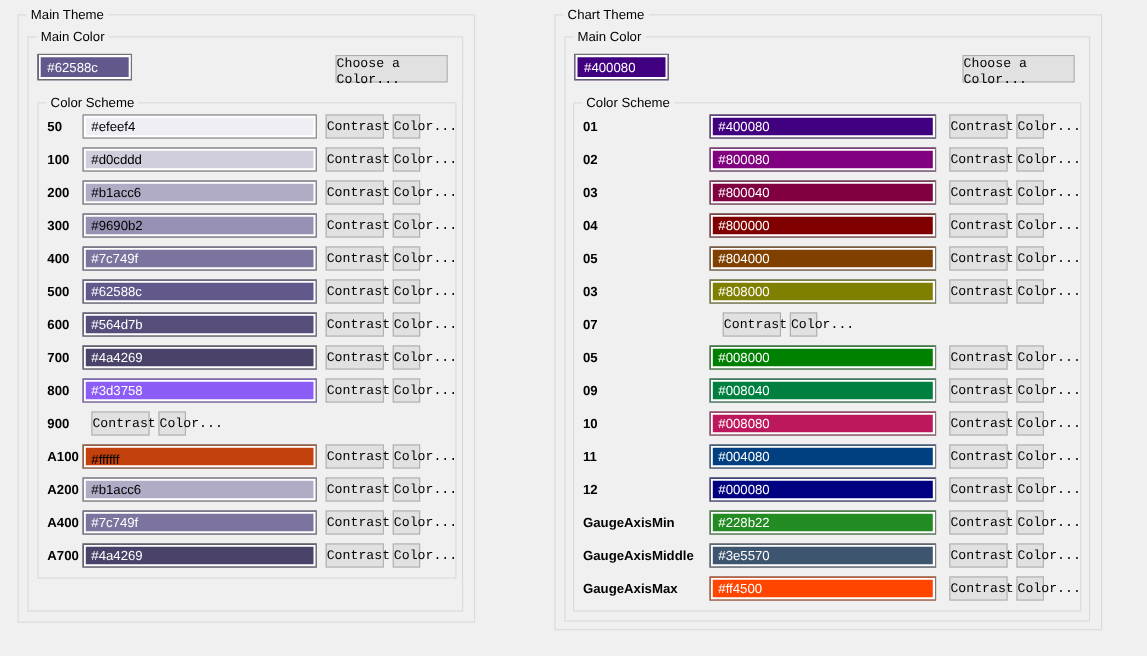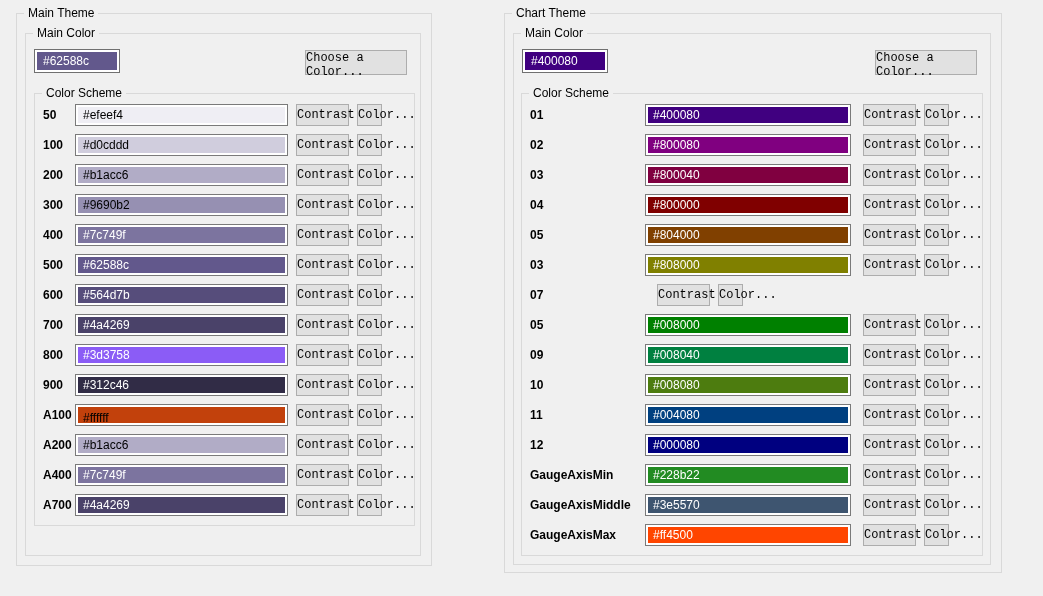--- a/index.html
+++ b/index.html
@@ -175,23 +175,20 @@
           <div class="row">
             <span class="row-key">800</span>
             <div class="field t-light" style="background: #8b5cf6;">
               <span>#3d3758</span>
             </div>
             <button class="btn btn-contrast">Contrast</button>
             <button class="btn btn-color">Color...</button>
           </div>
           <div class="row">
             <span class="row-key">900</span>
-            <div class="field t-light" style="background: rgb(49, 44, 70);">
-              <span>#312c46</span>
-            </div>
             <button class="btn btn-contrast">Contrast</button>
             <button class="btn btn-color">Color...</button>
           </div>
           <div class="row">
             <span class="row-key">A100</span>
             <div class="field t-dark" style="background: #c2410c; align-items: flex-end;">
               <span>#ffffff</span>
             </div>
             <button class="btn btn-contrast">Contrast</button>
             <button class="btn btn-color">Color...</button>
@@ -302,21 +299,21 @@
           <div class="row">
             <span class="row-key">09</span>
             <div class="field t-light" style="background: rgb(0, 128, 64);">
               <span>#008040</span>
             </div>
             <button class="btn btn-contrast">Contrast</button>
             <button class="btn btn-color">Color...</button>
           </div>
           <div class="row">
             <span class="row-key">10</span>
-            <div class="field t-light" style="background: #4d7c0f; text-align: right;">
+            <div class="field t-light" style="background: #be185d; text-align: right;">
               <span>#008080</span>
             </div>
             <button class="btn btn-contrast">Contrast</button>
             <button class="btn btn-color">Color...</button>
           </div>
           <div class="row">
             <span class="row-key">11</span>
             <div class="field t-light" style="background: rgb(0, 64, 128);">
               <span>#004080</span>
             </div>

